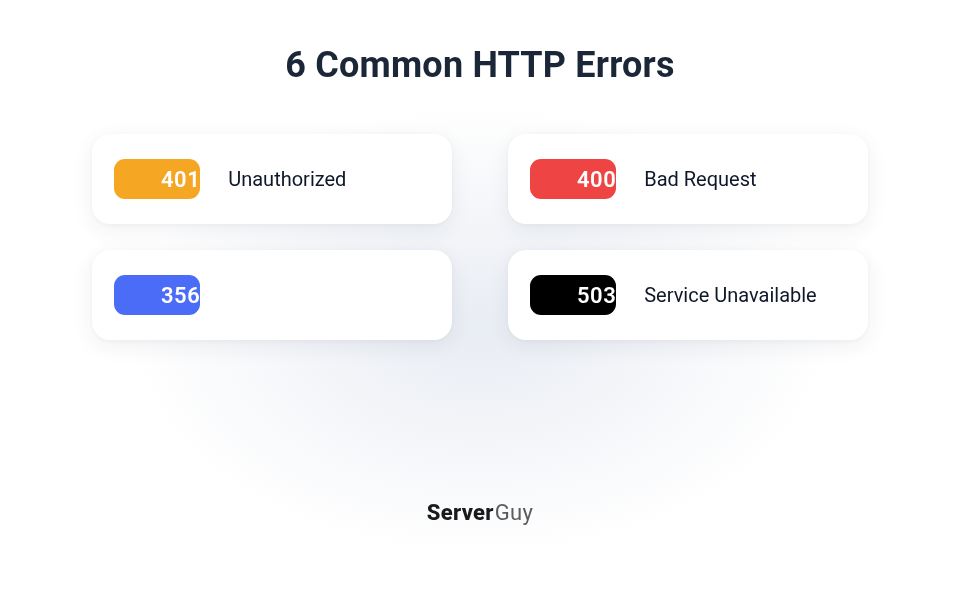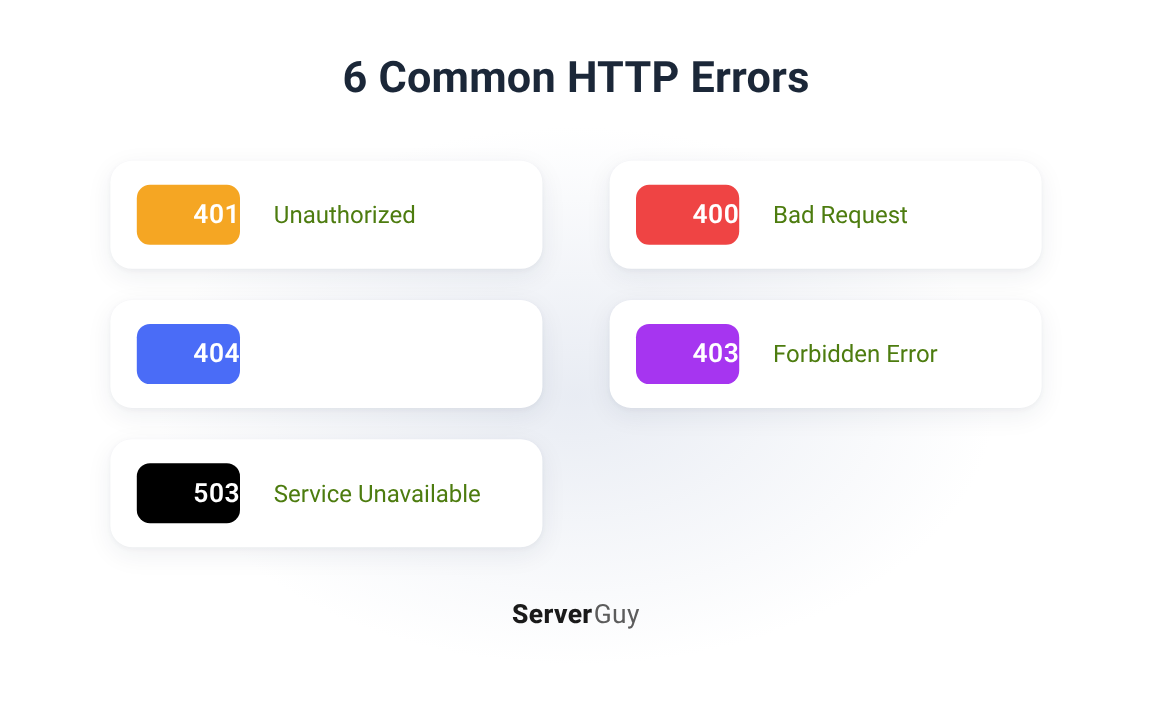--- a/index.html
+++ b/index.html
@@ -38,36 +38,36 @@
   .card {
     background: #ffffff;
     border-radius: 18px;
     box-shadow: 0 6px 22px rgba(30,42,70,0.07), 0 1px 4px rgba(30,42,70,0.04);
     display: flex;
     align-items: center;
     padding: 0 22px;
   }
   .badge {
     min-width: 76px;
-    height: 50px;
+    height: 40px;
     border-radius: 11px;
     display: flex;
     align-items: center;
     justify-content: center;
     color: #ffffff;
     font-size: 22px;
     font-weight: 600;
     letter-spacing: 0.5px;
     font-variant-numeric: tabular-nums;
     padding-left: 47px;
   }
   .label {
     margin-left: 28px;
     font-size: 20px;
-    color: #4d7c0f;
+    color: #0f172a;
     font-weight: 400;
   }
   .footer {
     margin-top: 44px;
     display: flex;
     align-items: baseline;
     font-size: 22px;
     letter-spacing: 0.3px;
   }
   .brand-strong {
@@ -93,27 +93,23 @@
       <div class="badge" style="background:#F5A623">401</div>
       <div class="label">Unauthorized</div>
     </div>
 
     <div class="card">
       <div class="badge" style="background:#ef4444">400</div>
       <div class="label">Bad Request</div>
     </div>
 
     <div class="card">
-      <div class="badge" style="background:#4A6CF7">404</div>
+      <div class="badge" style="background:#4A6CF7">356</div>
     </div>
 
-    <div class="card">
-      <div class="badge" style="background:#A635F0">403</div>
-      <div class="label">Forbidden Error</div>
-    </div>
 
 
     <div class="card">
       <div class="badge" style="background:#000000">503</div>
       <div class="label">Service Unavailable</div>
     </div>
 
   </div>
 
   <div class="footer">

